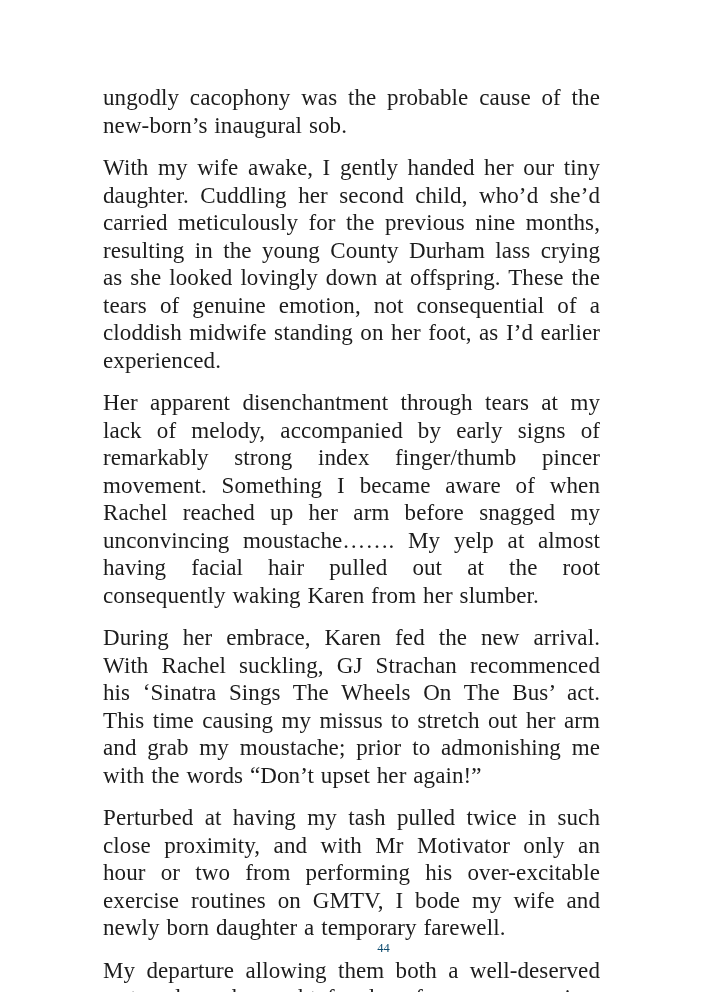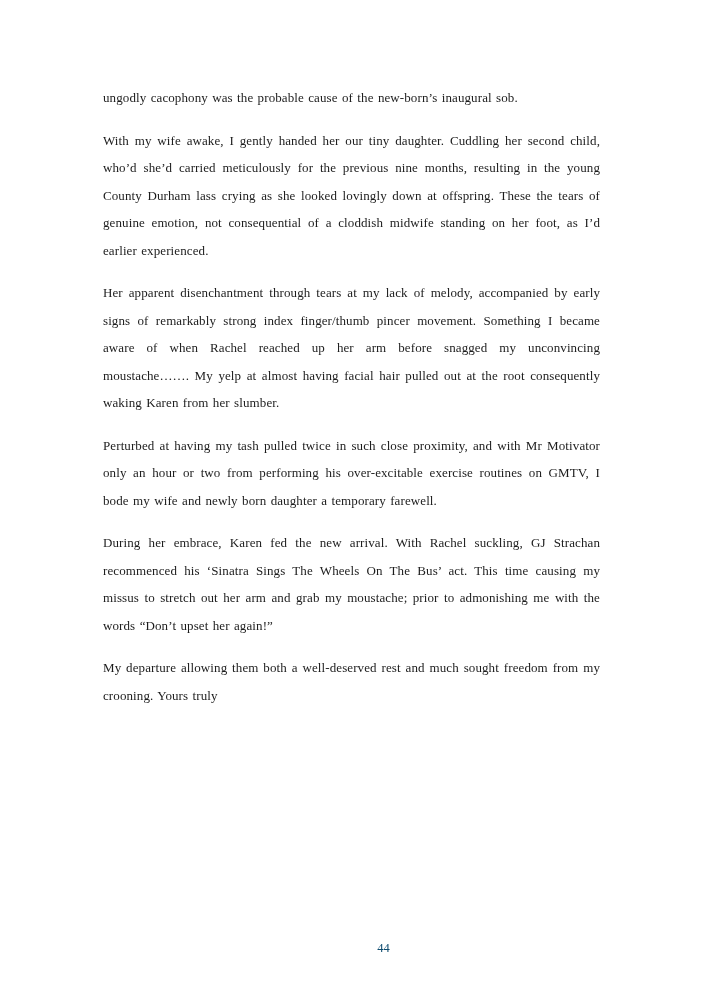--- a/index.html
+++ b/index.html
@@ -20,21 +20,21 @@
     top: 0;
     left: 0;
     width: 709px;
     height: 992px;
     background: #ffffff;
     box-sizing: border-box;
     padding: 84px 101px 0 103px;
   }
   .body-text p {
     margin: 0 8px 15px 0;
-    font-size: 13px;
+    font-size: 23px;
     line-height: 27.5px;
     text-align: justify;
     letter-spacing: 0.1px;
     word-spacing: 1px;
   }
   .page-number {
     position: absolute;
     bottom: 36px;
     left: 0;
     width: 709px;
@@ -45,18 +45,18 @@
   }
 </style>
 </head>
 <body>
 
 <div class="page">
   <div class="body-text">
     <p>ungodly cacophony was the probable cause of the new-born’s inaugural sob.</p>
     <p>With my wife awake, I gently handed her our tiny daughter. Cuddling her second child, who’d she’d carried meticulously for the previous nine months, resulting in the young County Durham lass crying as she looked lovingly down at offspring. These the tears of genuine emotion, not consequential of a cloddish midwife standing on her foot, as I’d earlier experienced.</p>
     <p>Her apparent disenchantment through tears at my lack of melody, accompanied by early signs of remarkably strong index finger/thumb pincer movement. Something I became aware of when Rachel reached up her arm before snagged my unconvincing moustache……. My yelp at almost having facial hair pulled out at the root consequently waking Karen from her slumber.</p>
+    <p>During her embrace, Karen fed the new arrival. With Rachel suckling, GJ Strachan recommenced his ‘Sinatra Sings The Wheels On The Bus’ act. This time causing my missus to stretch out her arm and grab my moustache; prior to admonishing me with the words “Don’t upset her again!”</p>
     <p>Perturbed at having my tash pulled twice in such close proximity, and with Mr Motivator only an hour or two from performing his over-excitable exercise routines on GMTV, I bode my wife and newly born daughter a temporary farewell.</p>
-    <p>During her embrace, Karen fed the new arrival. With Rachel suckling, GJ Strachan recommenced his ‘Sinatra Sings The Wheels On The Bus’ act. This time causing my missus to stretch out her arm and grab my moustache; prior to admonishing me with the words “Don’t upset her again!”</p>
     <p>My departure allowing them both a well-deserved rest and much sought freedom from my crooning. Yours truly</p>
   </div>
   <div class="page-number">44</div>
 </div>
 
 </body></html>

